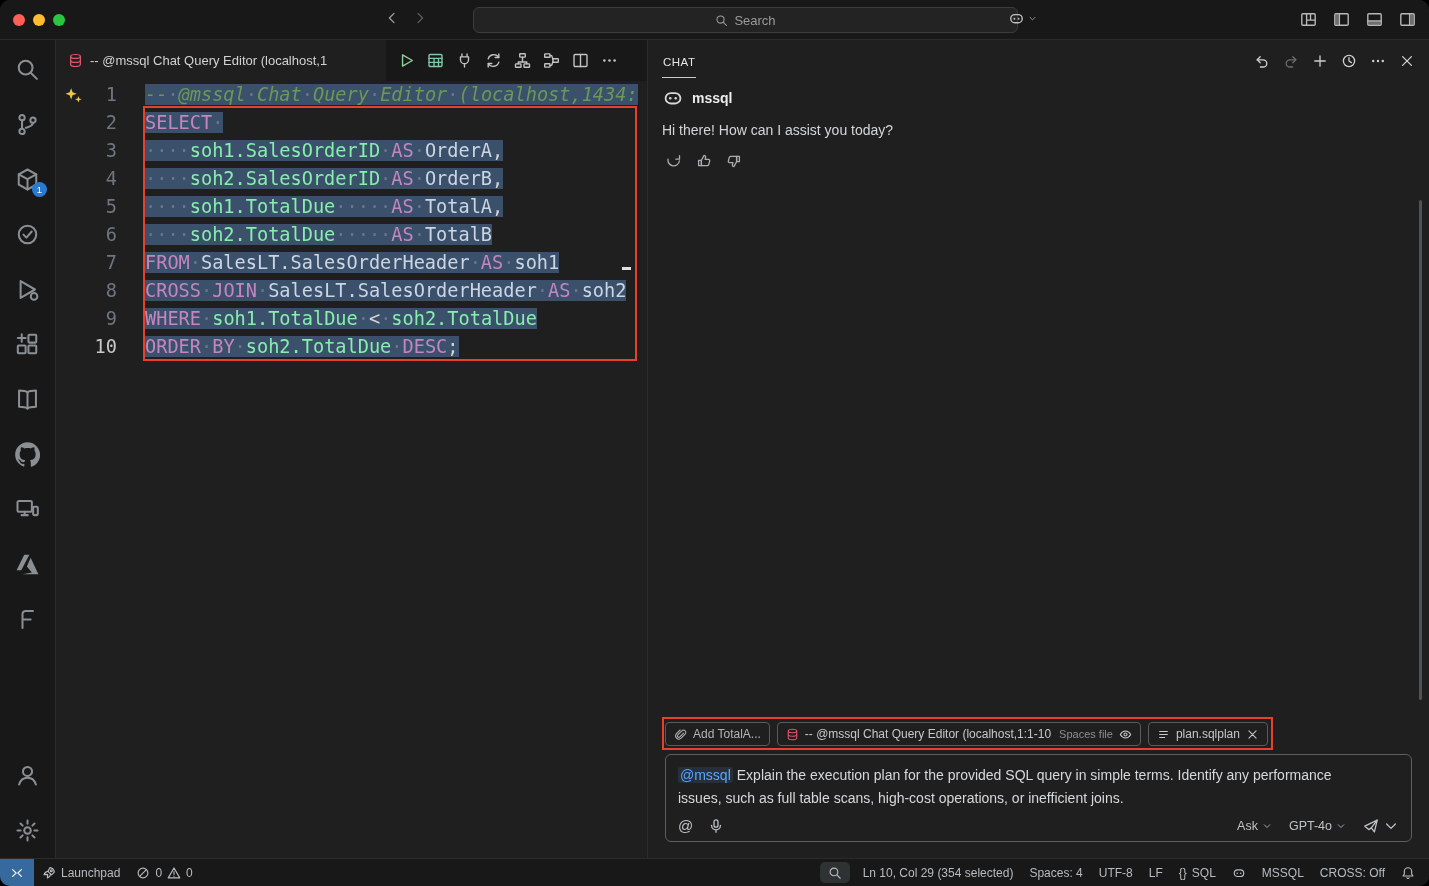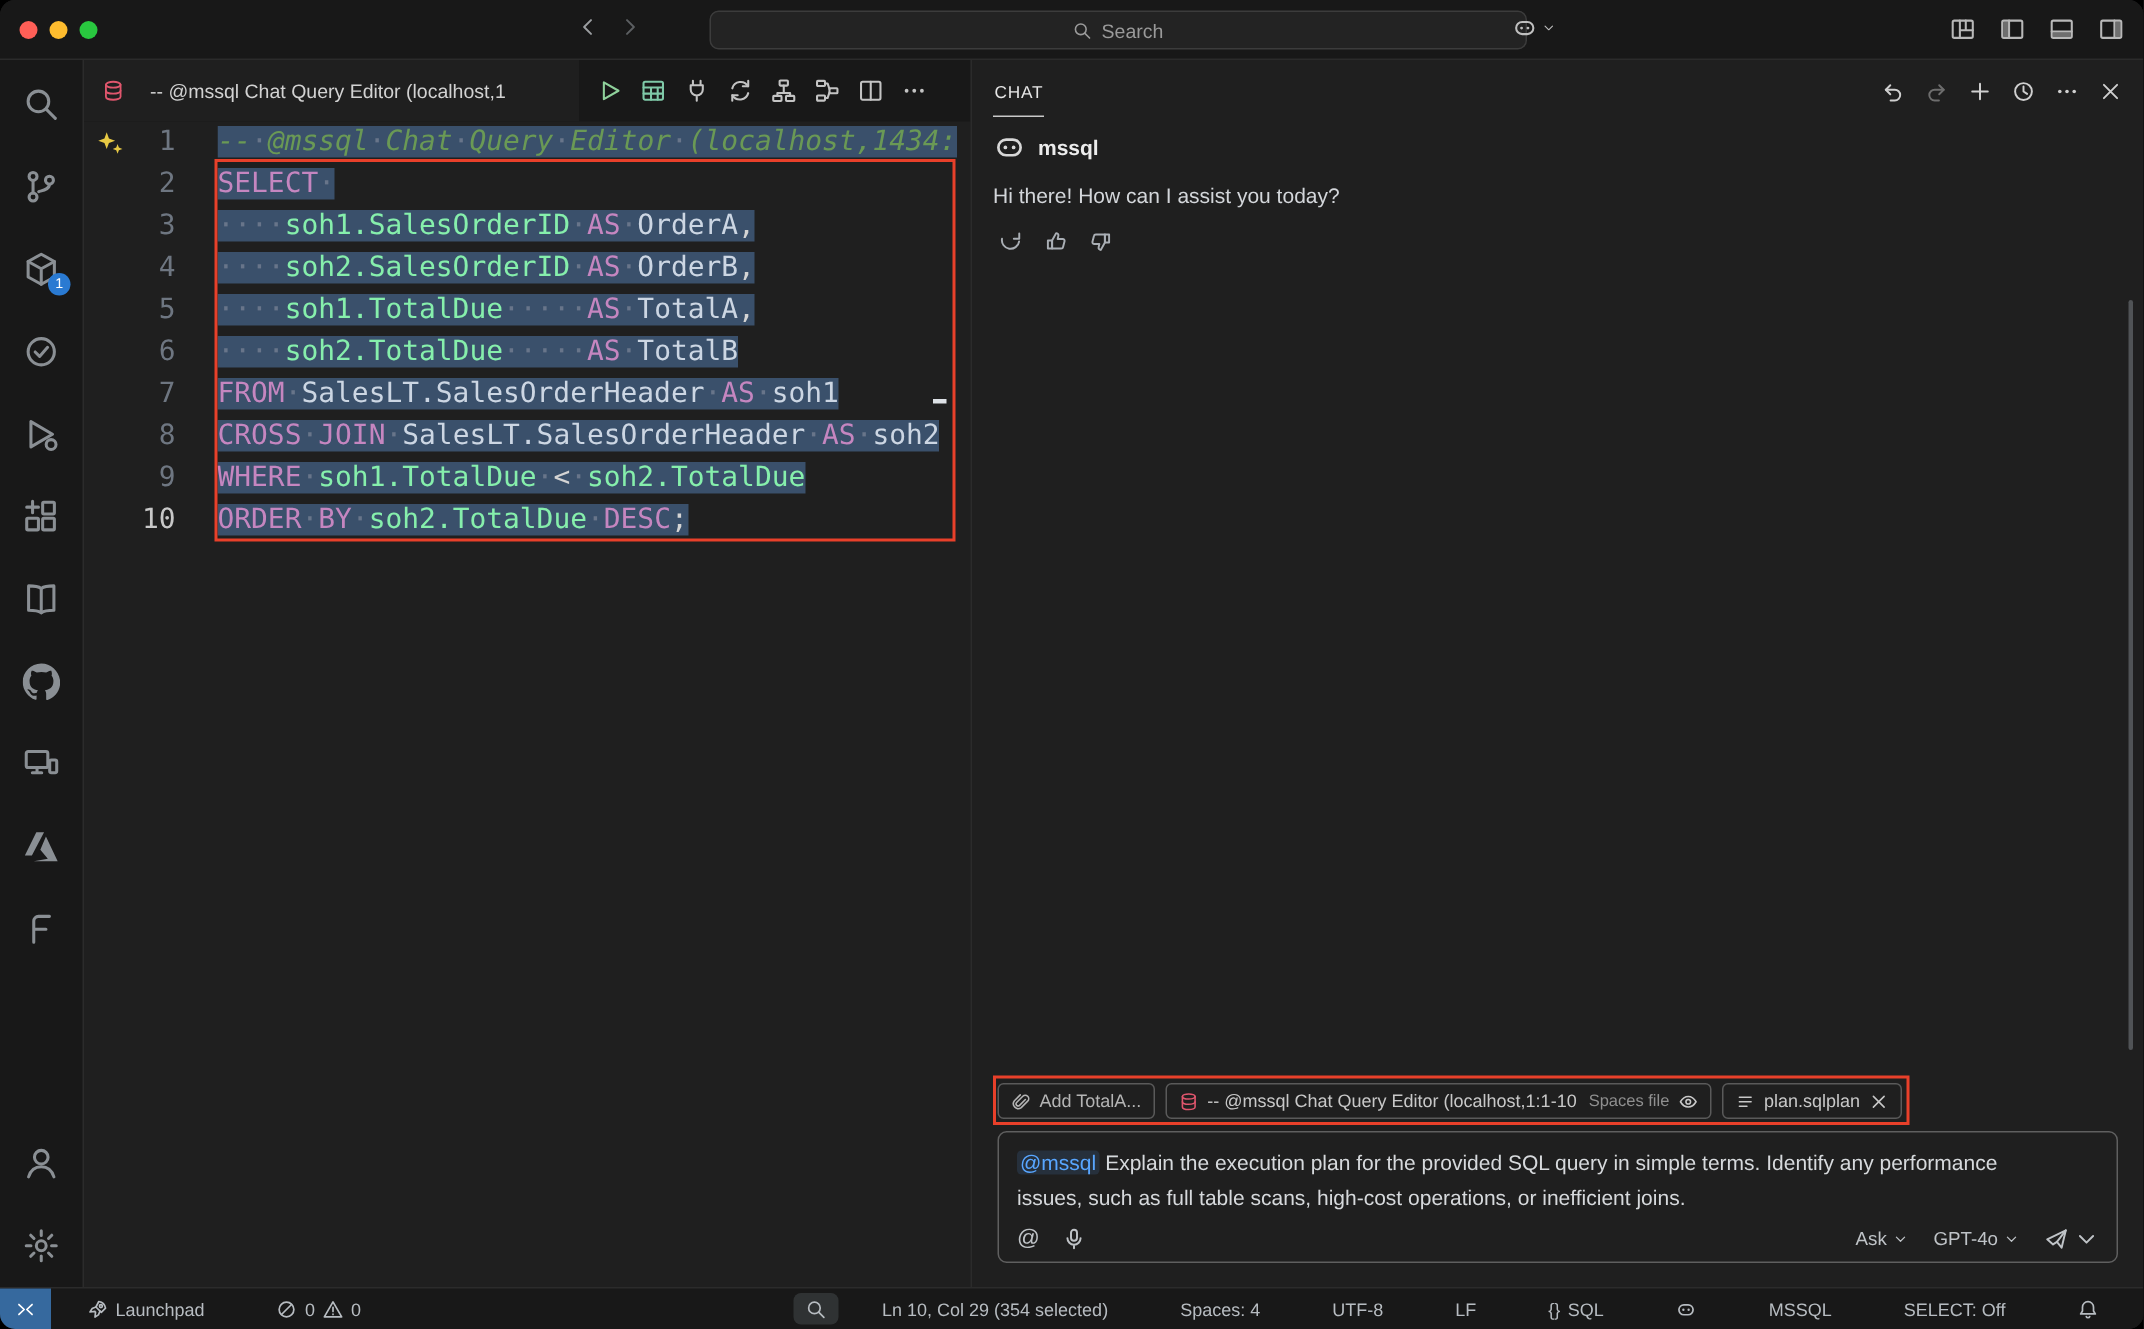--- a/index.html
+++ b/index.html
@@ -30,21 +30,21 @@
 .activitybar{width:56px;background:#181818;border-right:1px solid #2b2b2b;display:flex;flex-direction:column;align-items:center;padding-top:2px}
 .ab-top,.ab-bottom{display:flex;flex-direction:column;width:100%}
 .ab-bottom{margin-top:auto}
 .ab-item{width:100%;height:55px;display:flex;align-items:center;justify-content:center;color:#8a8f94;position:relative;cursor:pointer}
 .ab-item .ic svg{width:25px;height:25px}
 .ab-badge{position:absolute;right:8px;bottom:10px;background:#2a7ad2;color:#fff;font-size:9.5px;min-width:15px;height:15px;border-radius:8px;display:flex;align-items:center;justify-content:center;padding:0 3px}
 
 
 .editor-col{width:591px;display:flex;flex-direction:column;background:#1f1f1f}
 .tabbar{height:41px;background:#181818;display:flex;align-items:stretch;flex:0 0 auto}
-.tab{width:330px;display:flex;align-items:center;gap:17px;padding:0 12px;background:#1f1f1f;color:#d2d2d2;font-size:13px;white-space:nowrap;overflow:hidden;flex:0 0 auto}
+.tab{width:330px;display:flex;align-items:center;gap:7px;padding:0 12px;background:#1f1f1f;color:#d2d2d2;font-size:13px;white-space:nowrap;overflow:hidden;flex:0 0 auto}
 .tab .ic svg{width:15px;height:15px}
 .db{color:#e0566d}
 .tab-title{overflow:hidden;white-space:nowrap}
 .editor-actions{display:flex;align-items:center;padding-left:6px}
 .ea-btn{width:29px;height:41px;display:flex;align-items:center;justify-content:center;color:#c3c3c3;cursor:pointer}
 .ea-btn .ic svg{width:17px;height:17px}
 .ea-btn.green{color:#8fd19b}
 .ea-btn.teal{color:#7fc9a8}
 
 .editor{flex:1;position:relative;display:flex;font-family:"DejaVu Sans Mono","Liberation Mono",monospace;font-size:18.6px;line-height:28px;overflow:hidden}
@@ -103,21 +103,21 @@
 .ctl svg{width:16px;height:16px}
 .ic-right{margin-left:auto;display:flex;align-items:center;gap:17px;font-size:12.5px}
 .drop{display:flex;align-items:center;gap:4px;cursor:pointer}
 .chev svg{width:10px;height:10px}
 .send .ic svg{width:16px;height:16px}
 
 
 .statusbar{position:absolute;bottom:0;left:0;right:0;height:28px;background:#181818;border-top:1px solid #2b2b2b;display:flex;align-items:center;font-size:12px;color:#b7bcc1;z-index:10}
 .st-left{display:flex;height:100%;align-items:center}
 .st-right{margin-left:auto;display:flex;height:100%;align-items:flex-end;padding-right:6px}
-.st-item{display:flex;align-items:center;gap:5px;padding:0 24px;height:100%;cursor:pointer;white-space:nowrap}
+.st-item{display:flex;align-items:center;gap:5px;padding:0 8px;height:100%;cursor:pointer;white-space:nowrap}
 .st-item .ic svg{width:14px;height:14px}
 .st-item.accent{background:#36699e;color:#fff;padding:0 10px}
 .st-item.boxed{background:#2f3233;border-radius:5px;height:21px;align-self:center;padding:0 8px;margin:0 5px}
 </style>
 </head>
 <body>
 
 <div class="window">
 
   <div class="titlebar">
@@ -670,21 +670,21 @@
               <rect x="2.6" y="4.4" width="10.8" height="7.6" rx="3.8"></rect>
               <circle cx="6" cy="8.2" r=".9" fill="currentColor" stroke="none"></circle>
               <circle cx="10" cy="8.2" r=".9" fill="currentColor" stroke="none"></circle>
             </svg>
           </span>
         </div>
         <div class="st-item">
           <span>MSSQL</span>
         </div>
         <div class="st-item">
-          <span>SELECT: Off</span>
+          <span>CROSS: Off</span>
         </div>
         <div class="st-item">
           <span class="ic">
             <svg viewBox="0 0 16 16" fill="none" stroke="currentColor" stroke-width="1.3" stroke-linecap="round" stroke-linejoin="round">
               <path d="M8 2a4.2 4.2 0 014.2 4.2v2.9l1.4 2.3H2.4l1.4-2.3V6.2A4.2 4.2 0 018 2z"></path>
               <path d="M6.7 13.4a1.4 1.4 0 002.6 0"></path>
             </svg>
           </span>
         </div>
       </div>

